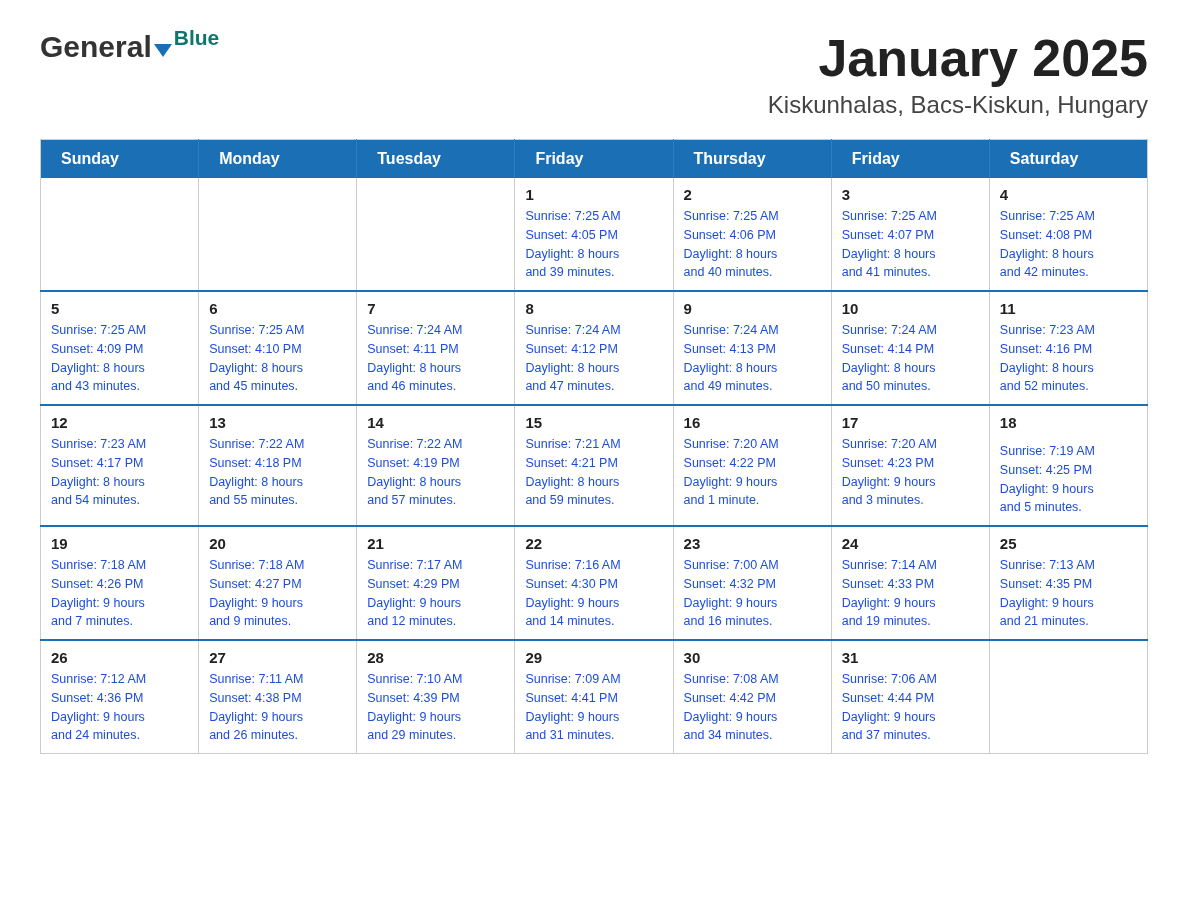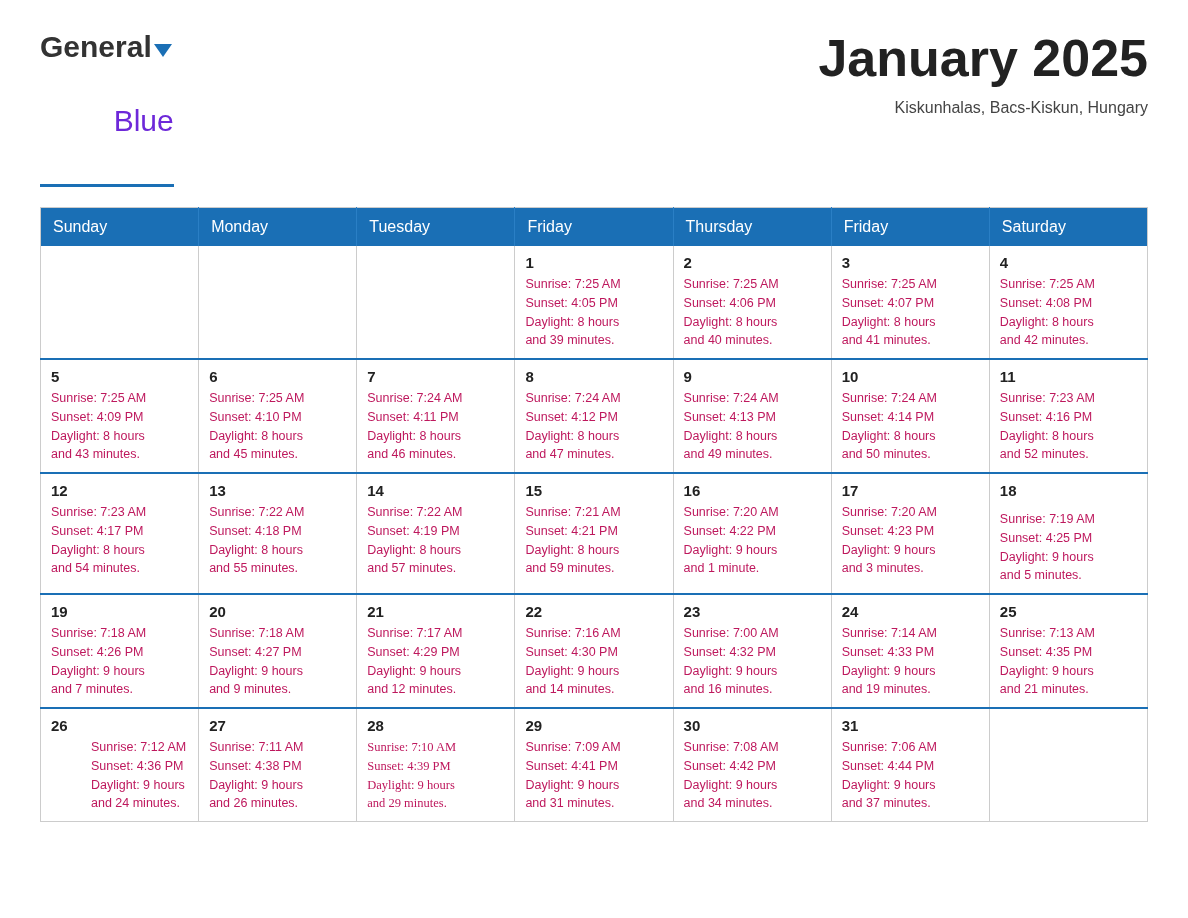--- a/index.html
+++ b/index.html
@@ -11,50 +11,49 @@
       min-height: 918px;
     }
     .header {
       display: flex;
       justify-content: space-between;
       align-items: flex-start;
       margin-bottom: 20px;
     }
     .logo {
       display: flex;
-      flex-direction: column;
-      align-items: flex-end;
-      gap: 44px;
+      flex-direction: row;
+      align-items: flex-start;
     }
     .title-section {
       text-align: right;
     }
     .main-title {
       font-size: 52px;
       font-weight: bold;
       color: #222;
       line-height: 1.1;
     }
     .subtitle {
-      font-size: 16px;
+      font-size: 24px;
       color: #444;
-      margin-top: 12px;
+      margin-top: 4px;
     }
     .calendar {
       width: 100%;
       border-collapse: collapse;
       border: 1px solid #ccc;
     }
     .calendar thead tr th {
       background-color: #1a6fb5;
       color: #fff;
-      padding: 10px 12px;
+      padding: 10px 20px;
       text-align: left;
       font-size: 16px;
-      font-weight: normal;
+      font-weight: bold;
       border-right: 1px solid #2a7fc5;
     }
     .calendar thead tr th:last-child {
       border-right: none;
     }
     .calendar tbody tr td {
       vertical-align: top;
       padding: 8px 10px;
       border-right: 1px solid #ccc;
       border-bottom: 2px solid #1a6fb5;
@@ -70,38 +69,38 @@
       border-bottom: none;
     }
     .day-number {
       font-size: 15px;
       font-weight: bold;
       color: #222;
       margin-bottom: 4px;
     }
     .day-info {
       font-size: 12.5px;
-      color: #be185d;
+      color: #1d4ed8;
       line-height: 1.5;
     }
     .empty-cell {
       background: #fff;
     }
   </style>
 </head>
 <body>
 
 <div class="header">
   <div class="logo">
     <div style="display:flex; align-items:center;">
       <span style="font-size:30px; font-weight:bold; color:#333;">General</span>
       <span style="display:inline-block; width:0; height:0; border-left:9px solid transparent; border-right:9px solid transparent; border-top:13px solid #1a6fb5; margin: 0 2px 0 2px; position:relative; top:3px;"></span>
     </div>
     <div style="display:flex; align-items:center; margin-top:-4px;">
-      <span style="font-size:30px; font-weight:normal; color:#6d28d9;">Blue</span>
+      <span style="font-size:21px; font-weight:bold; color:#0f766e;">Blue</span>
     </div>
     <div style="height:3px; background:#1a6fb5; width:100%; margin-top:2px;"></div>
   </div>
   <div class="title-section">
     <div class="main-title">January 2025</div>
     <div class="subtitle">Kiskunhalas, Bacs-Kiskun, Hungary</div>
   </div>
 </div>
 
 <table class="calendar">
@@ -299,35 +298,35 @@
           <div class="day-number">25</div>
           <div class="day-info" style="white-space: pre-line;">Sunrise: 7:13 AM
 Sunset: 4:35 PM
 Daylight: 9 hours
 and 21 minutes.</div>
         </td>
       </tr>
       <tr>
         <td>
           <div class="day-number">26</div>
-          <div class="day-info" style="white-space: pre-line; margin-left: 40px;">Sunrise: 7:12 AM
+          <div class="day-info" style="white-space: pre-line;">Sunrise: 7:12 AM
 Sunset: 4:36 PM
 Daylight: 9 hours
 and 24 minutes.</div>
         </td>
         <td>
           <div class="day-number">27</div>
           <div class="day-info" style="white-space: pre-line;">Sunrise: 7:11 AM
 Sunset: 4:38 PM
 Daylight: 9 hours
 and 26 minutes.</div>
         </td>
         <td>
           <div class="day-number">28</div>
-          <div class="day-info" style="white-space: pre-line; font-family: Liberation Serif, serif;">Sunrise: 7:10 AM
+          <div class="day-info" style="white-space: pre-line;">Sunrise: 7:10 AM
 Sunset: 4:39 PM
 Daylight: 9 hours
 and 29 minutes.</div>
         </td>
         <td>
           <div class="day-number">29</div>
           <div class="day-info" style="white-space: pre-line;">Sunrise: 7:09 AM
 Sunset: 4:41 PM
 Daylight: 9 hours
 and 31 minutes.</div>

